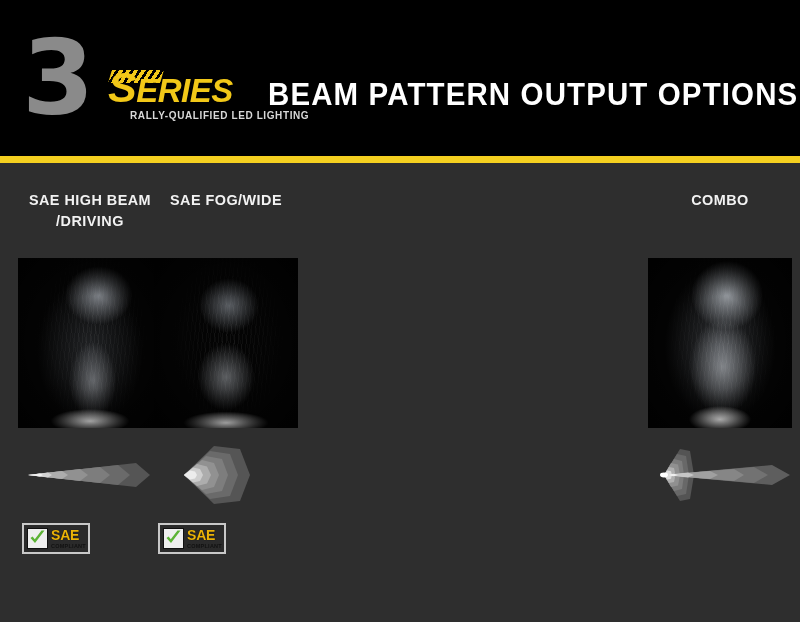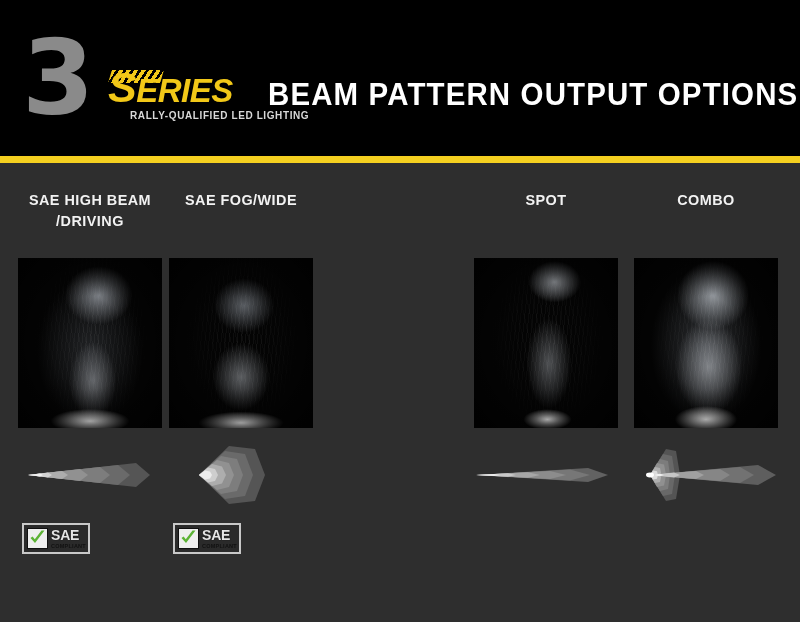--- a/index.html
+++ b/index.html
@@ -47,24 +47,24 @@
     font-family:"Liberation Sans","DejaVu Sans",sans-serif;
     transform:scaleX(.95);transform-origin:left center;
   }
 
   .yellow-bar{position:absolute;left:0;top:156px;width:800px;height:7px;background:#F5D020;}
 
   
   .cols{position:absolute;left:0;top:163px;width:800px;height:459px;padding-left:12px;}
   .col{position:absolute;top:0;width:152px;height:459px;}
   .col.c0{left:14px;}
-  .col.c1{left:165px;}
+  .col.c1{left:150px;}
   .col.c2{left:318px;}
   .col.c3{left:470px;}
-  .col.c4{left:630px;}
+  .col.c4{left:644px;}
 
   .col-label{
     position:absolute;left:0;top:26px;width:152px;
     text-align:center;color:#f2f2f2;
     font-size:15.5px;line-height:21px;font-weight:700;letter-spacing:.5px;
     font-family:"Liberation Sans","DejaVu Sans",sans-serif;
     transform:scaleX(.93);
   }
   .col.c0 .col-label{top:26px;}
 
@@ -136,21 +136,21 @@
     box-sizing:border-box;
   }
   .badge-inner{position:absolute;left:0;top:0;right:0;bottom:0;background:#2a2a2a;}
   .badge-check{
     position:absolute;left:3px;top:3px;width:21px;height:21px;
     background:#efefef;border:1px solid #111;box-sizing:border-box;
   }
   .badge-check svg{position:absolute;left:1px;top:1px;width:17px;height:17px;}
   .badge-sae{
     position:absolute;left:27px;top:3px;
-    color:#e5e5e5;font-size:14px;line-height:14px;font-weight:700;
+    color:#eab308;font-size:14px;line-height:14px;font-weight:700;
     letter-spacing:-.2px;
     font-family:"Liberation Sans","DejaVu Sans",sans-serif;
     text-shadow:0 0 1px #000;
   }
   .badge-comp{
     position:absolute;left:27px;top:18px;
     color:#111;font-size:5.5px;line-height:6px;font-weight:700;
     letter-spacing:.25px;
     font-family:"Liberation Sans","DejaVu Sans",sans-serif;
   }
@@ -237,41 +237,20 @@
           <svg viewBox="0 0 17 17" xmlns="http://www.w3.org/2000/svg">
             <path d="M1.5 8 L6 13 L15.5 0.5 L12.5 0.5 L5.8 9.2 L3.6 6.6 Z" fill="#5CB335"></path>
           </svg>
         </div>
         <div class="badge-sae">SAE</div>
         <div class="badge-comp">COMPLIANT</div>
       </div>
     </div>
 
 
-    <div class="col c3">
-      <div class="col-label">
-        <span>SPOT</span>
-      </div>
-      <div class="photo">
-        <div class="ph-sky"></div>
-        <div class="ph-tex"></div>
-        <div class="ph-edge"></div>
-      </div>
-      <div class="beam">
-        <svg viewBox="0 0 152 68" xmlns="http://www.w3.org/2000/svg">
-          <polygon points="6,34 118,27 138,34 118,41" fill="#626262"></polygon>
-          <polygon points="6,34 100,28.5 120,34 100,39.5" fill="#777777"></polygon>
-          <polygon points="6,34 80,30 96,34 80,38" fill="#8c8c8c"></polygon>
-          <polygon points="6,34 58,31.3 70,34 58,36.7" fill="#a6a6a6"></polygon>
-          <polygon points="6,34 38,32.3 46,34 38,35.7" fill="#c9c9c9"></polygon>
-          <polygon points="6,34 24,33.1 30,34 24,34.9" fill="#eeeeee"></polygon>
-        </svg>
-      </div>
-
-    </div>
 
     <div class="col c4">
       <div class="col-label">
         <span>COMBO</span>
       </div>
       <div class="photo">
         <div class="ph-sky"></div>
         <div class="ph-tex"></div>
         <div class="ph-edge"></div>
       </div>

